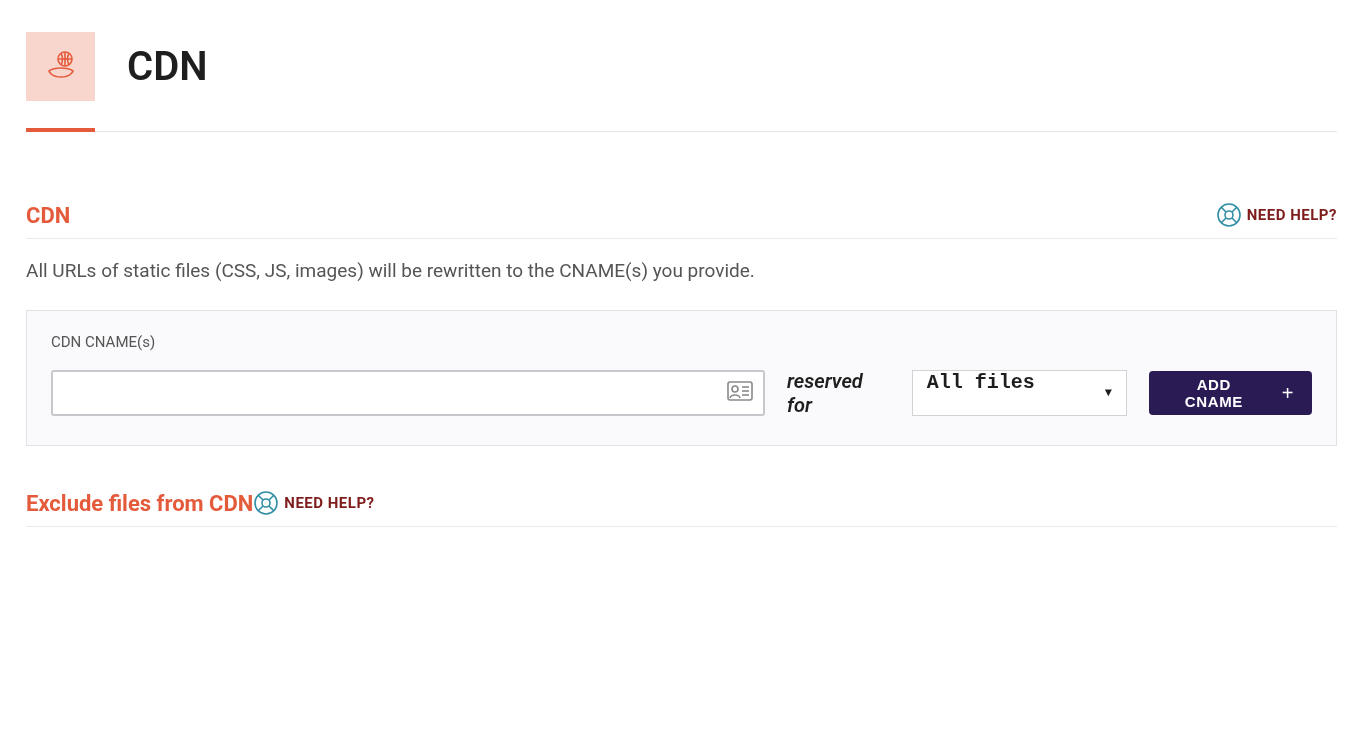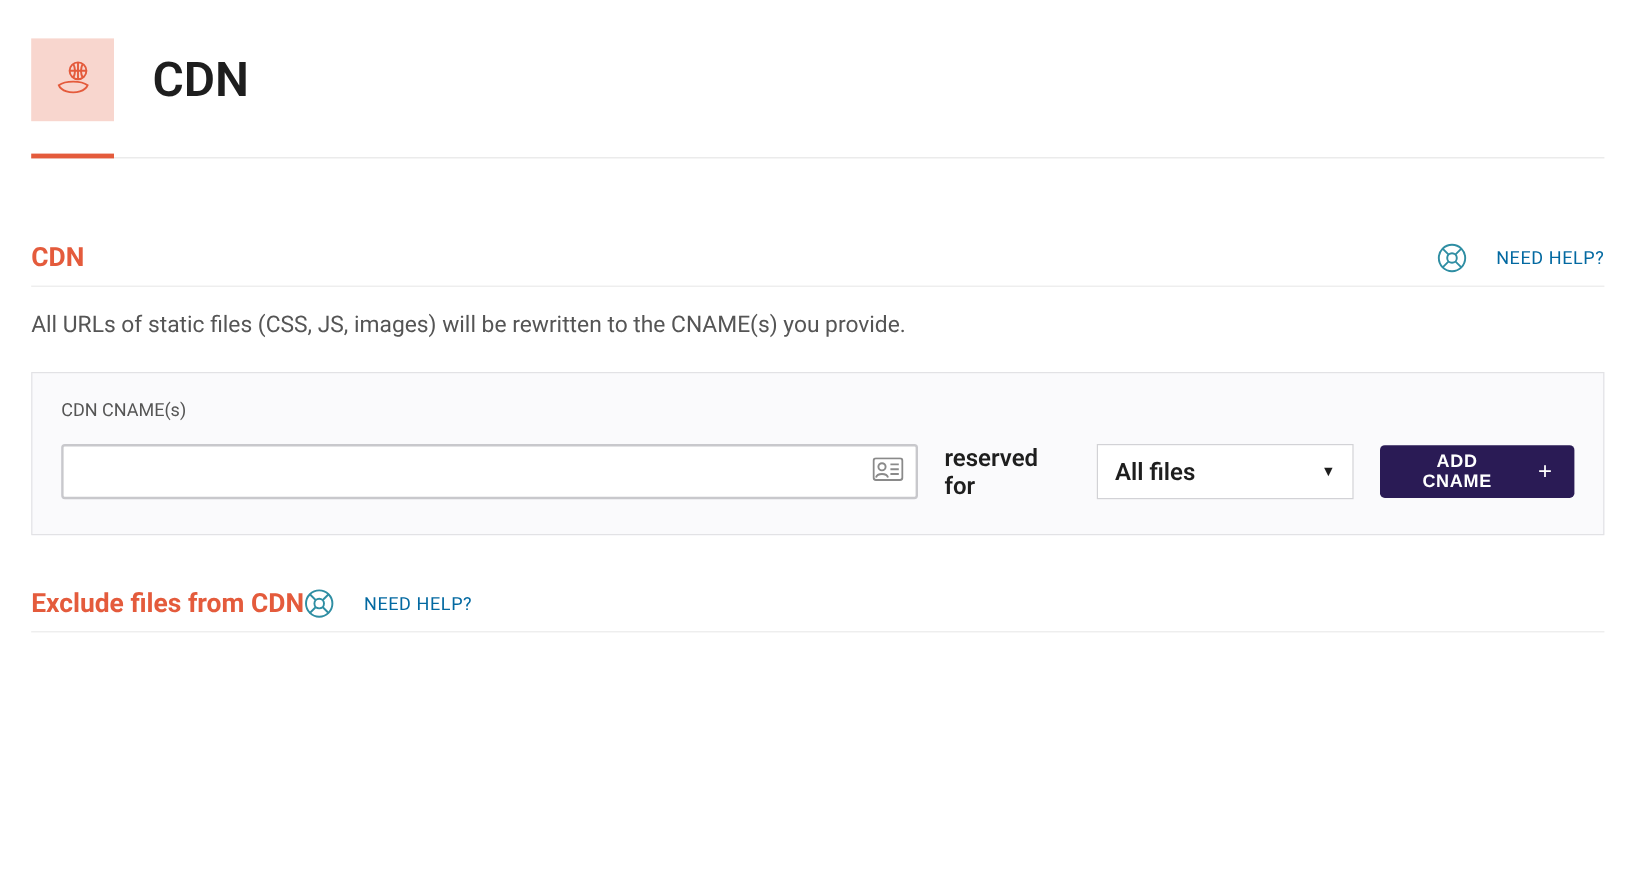--- a/index.html
+++ b/index.html
@@ -60,24 +60,24 @@
     color: #e45b3c;
   }
   .section-title-2 {
     font-size: 22px;
     font-weight: 700;
     color: #e45b3c;
   }
   .help-link {
     display: flex;
     align-items: center;
-    gap: 24px;
-    color: #0369a1;
+    gap: 5px;
+    color: #7f1d1d;
     font-size: 15px;
-    font-weight: 400;
+    font-weight: 700;
     letter-spacing: 0.5px;
     cursor: pointer;
   }
   .help-icon svg { display:block; }
   .section-desc {
     margin-top: 20px;
     font-size: 19px;
     color: #555;
   }
   .panel {
@@ -138,31 +138,32 @@
     position: absolute;
     right: 12px;
     top: 50%;
     transform: translateY(-50%);
     color: #888;
   }
   .reserved-label {
     font-size: 20px;
     font-weight: 600;
     color: #1e1e1e;
+    font-style: italic;
   }
   .select-wrap {
     position: relative;
     width: 220px;
     height: 46px;
     border: 1px solid #d2d2d6;
     background: #fff;
     display: flex;
-    align-items: center;
     padding: 0 14px;
     cursor: pointer;
+    font-family: Liberation Mono, monospace;
   }
   .select-value {
     font-size: 20px;
     font-weight: 600;
     color: #1e1e1e;
   }
   .select-caret {
     position: absolute;
     right: 14px;
     top: 50%;

